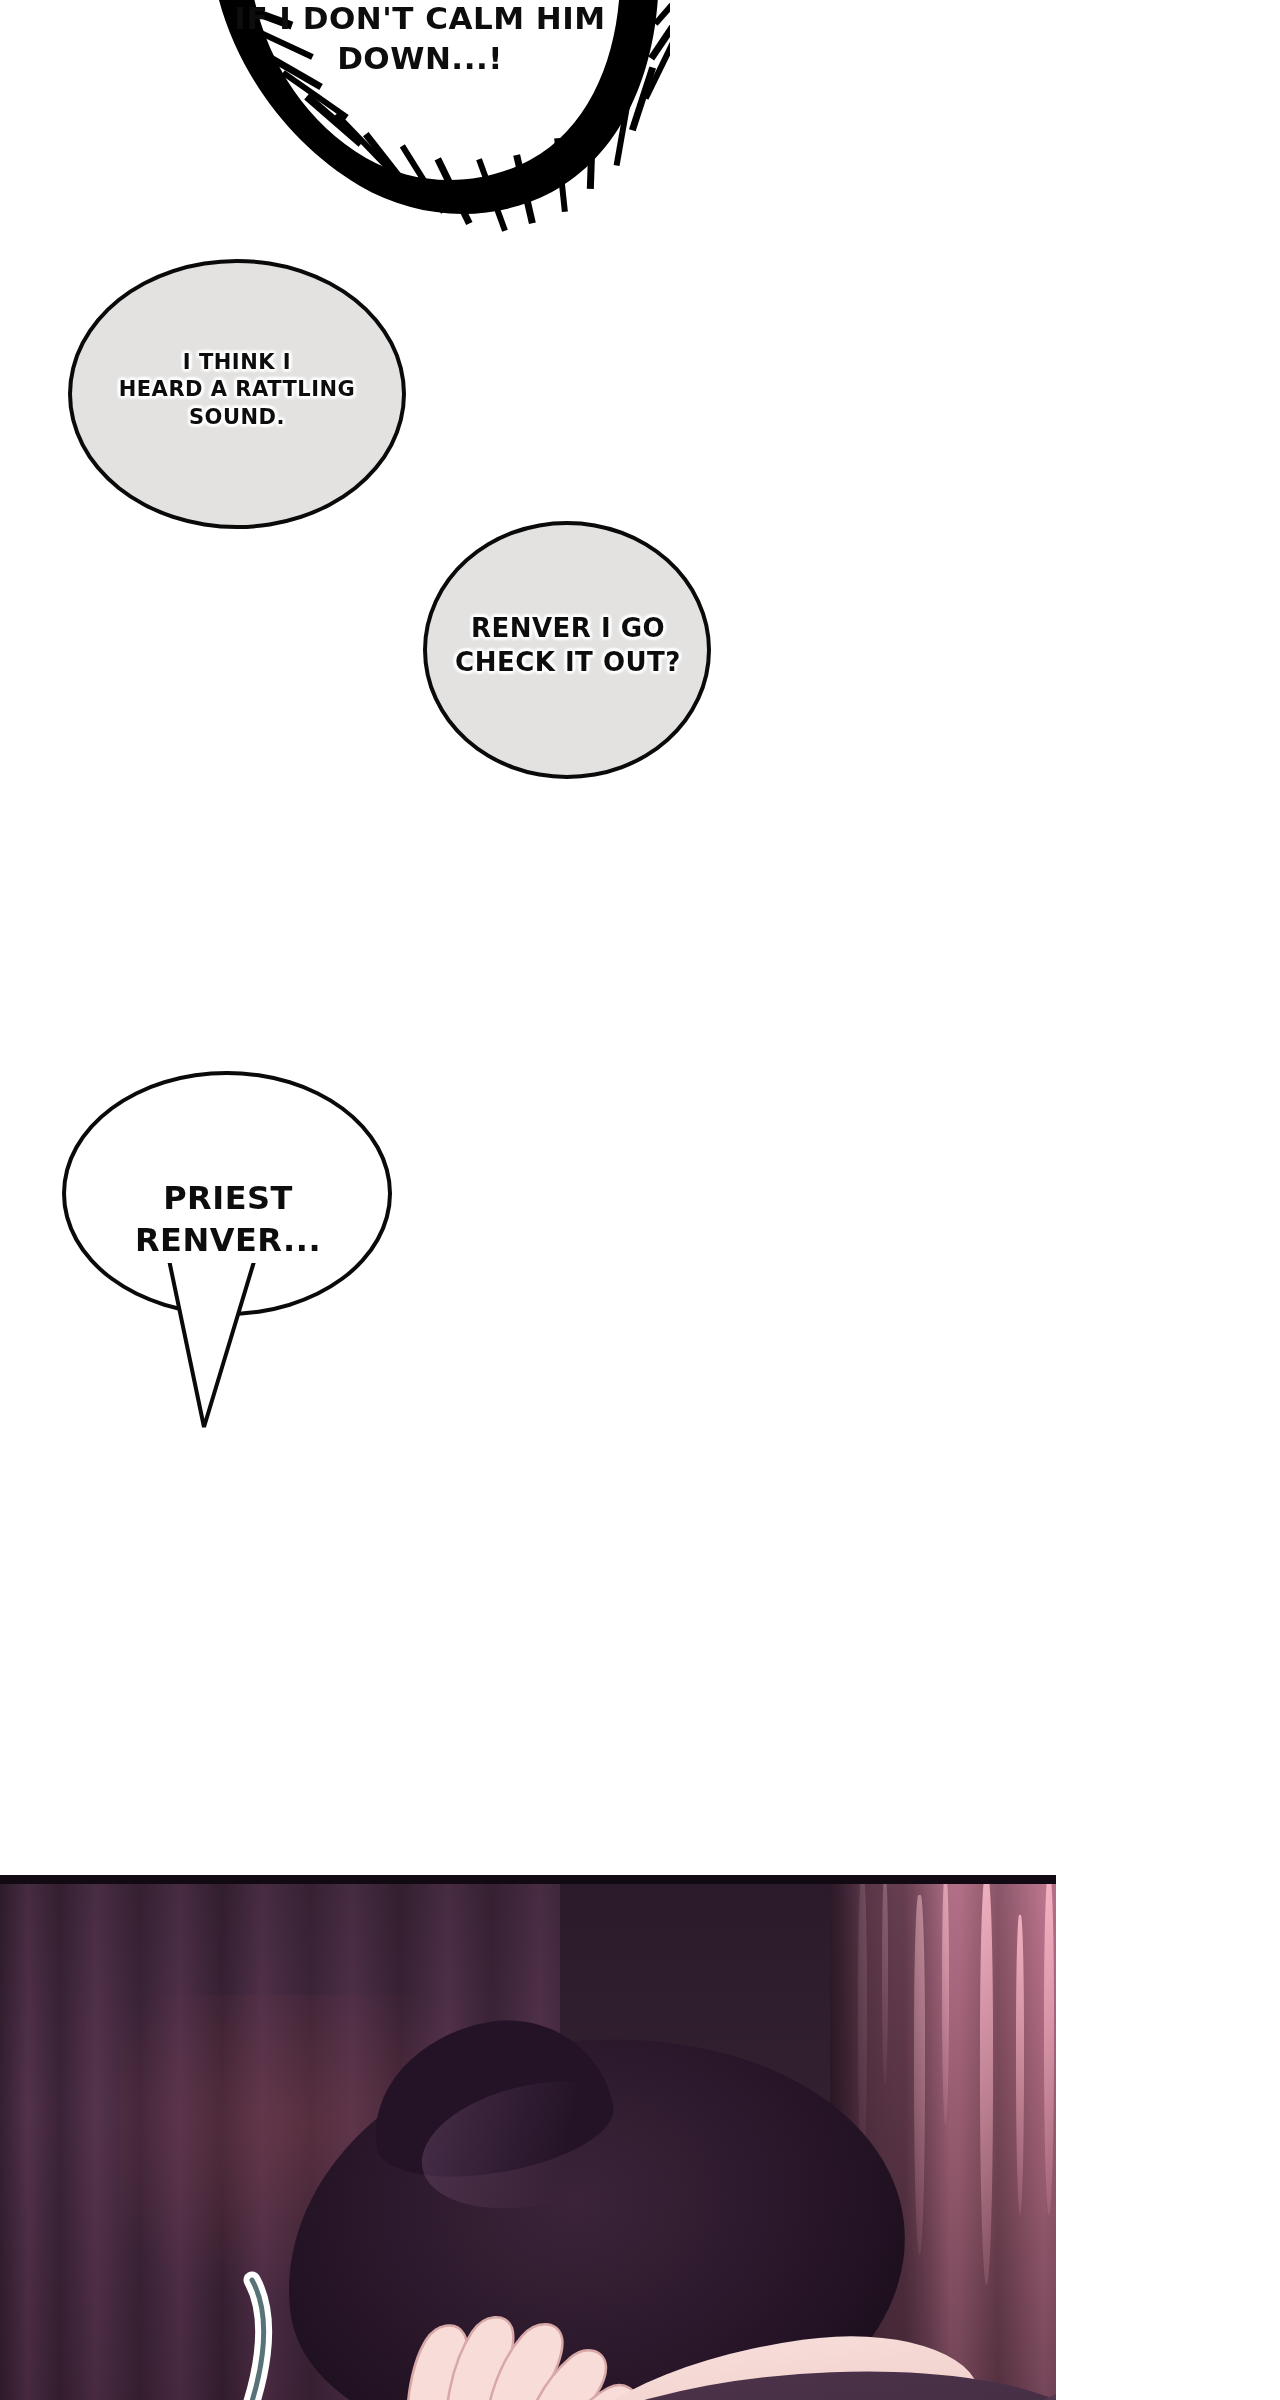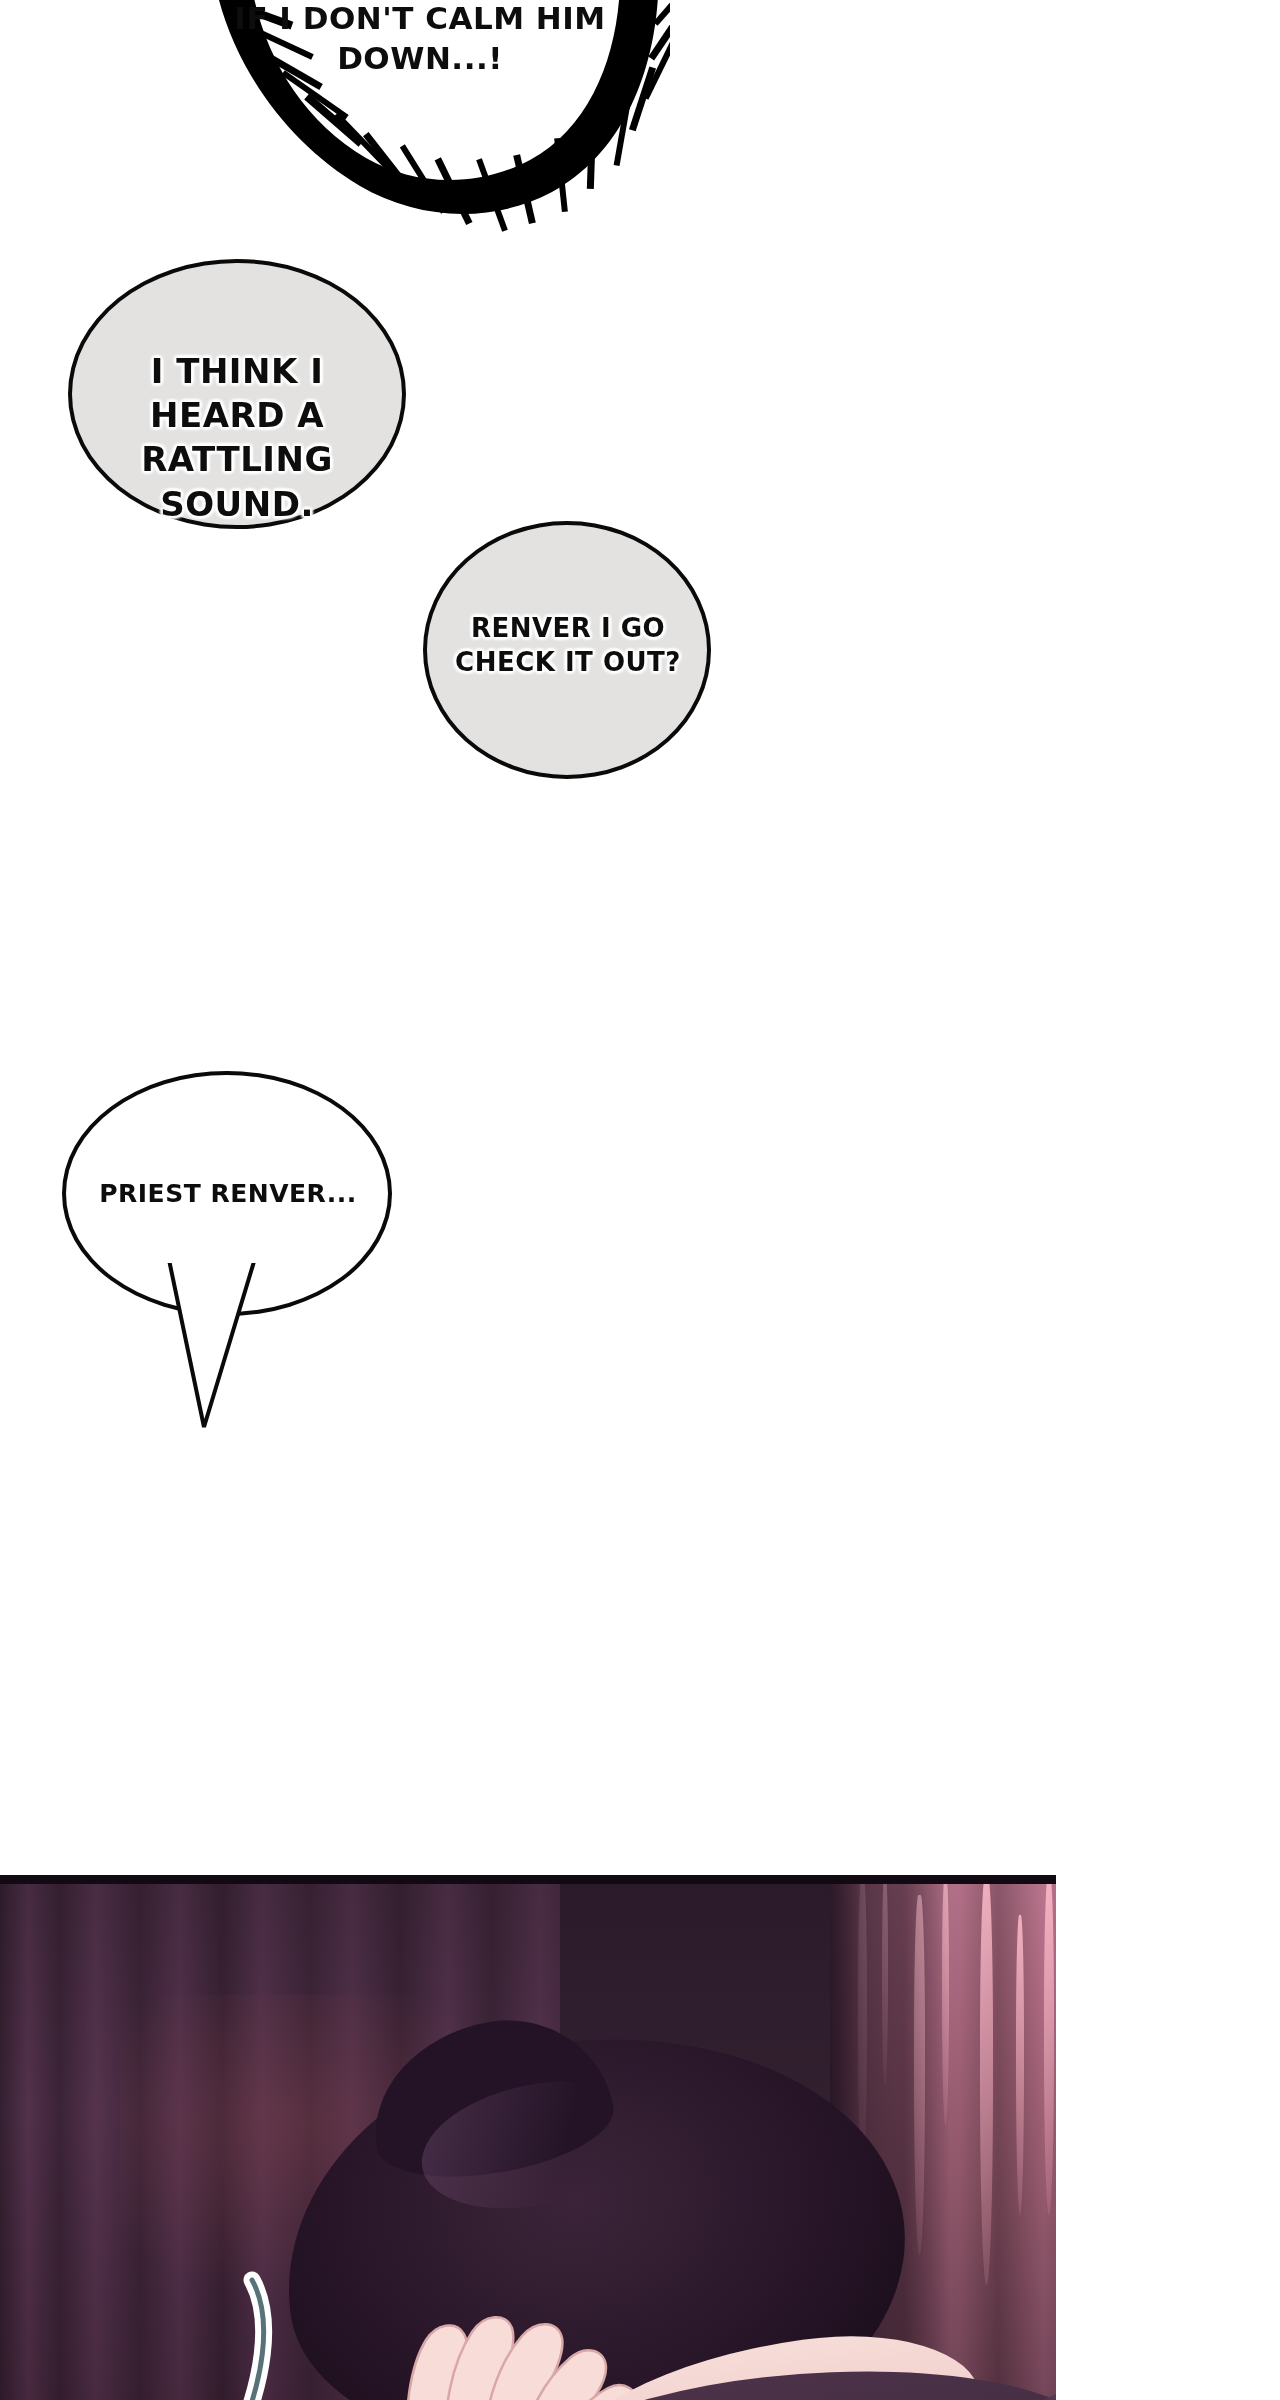--- a/index.html
+++ b/index.html
@@ -240,36 +240,36 @@
           <rect x="54" y="106" width="50" height="6" transform="rotate(-20 79 109)"></rect>
         </g>
       </g>
     </svg>
   </div>
 
   <div class="bubble-text" style="left:205px; top:-2px; width:430px; font-size:31px;">IF I DON'T CALM HIM
 DOWN...!</div>
 
   <div class="oval-bubble" style="left:68px; top:259px; width:338px; height:270px;"></div>
-  <div class="bubble-text outlined" style="left:75px; top:349px; width:324px; font-size:34px;">I THINK I
+  <div class="bubble-text outlined" style="left:75px; top:349px; width:324px; font-size:21px;">I THINK I
 HEARD A RATTLING
 SOUND.</div>
 
   <div class="oval-bubble" style="left:423px; top:521px; width:288px; height:258px;"></div>
   <div class="bubble-text outlined" style="left:430px; top:612px; width:276px; font-size:26px;">RENVER I GO
 CHECK IT OUT?</div>
 
   <div id="bubble-renver"></div>
   <div id="bubble-renver-tail">
     <svg viewBox="0 0 110 175" preserveAspectRatio="none" aria-hidden="true">
       <path d="M8,0 L96,0 L44,172 Z" fill="#ffffff" stroke="#0a0a0a" stroke-width="4"></path>
       <rect x="6" y="-6" width="94" height="14" fill="#ffffff"></rect>
     </svg>
   </div>
-  <div class="bubble-text" style="left:72px; top:1178px; width:312px; font-size:25px; z-index:13; font-weight:600;">PRIEST RENVER...</div>
+  <div class="bubble-text" style="left:72px; top:1178px; width:312px; font-size:32px; z-index:13; font-weight:600;">PRIEST RENVER...</div>
 
   <div id="art-panel">
     <div id="panel-top-edge" class="layer"></div>
 
     <div id="wall-left" class="layer"></div>
     <div id="wall-left-blotch" class="layer"></div>
     <div id="wall-mid-dark" class="layer"></div>
 
     <div id="wall-right" class="layer">
       <div class="drip" style="left:28px;  top:0;    width:9px;  height:300px;"></div>

